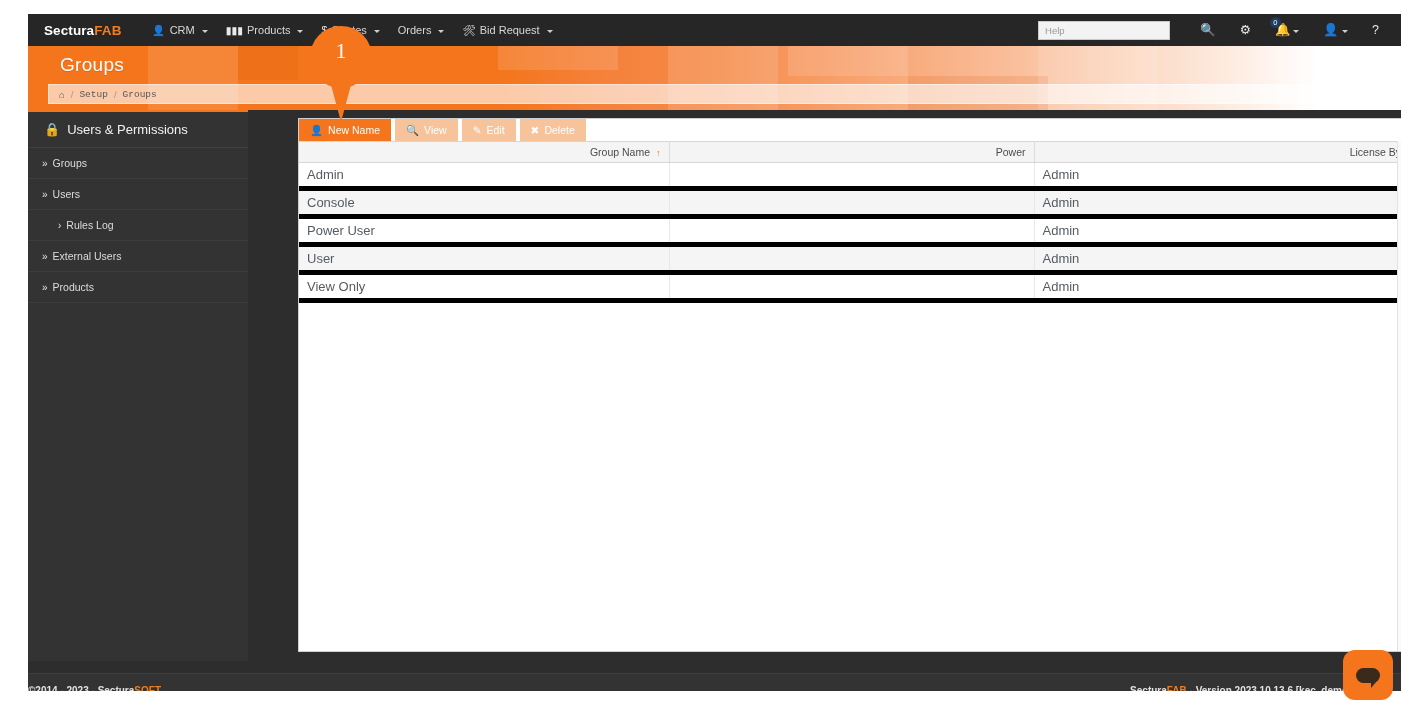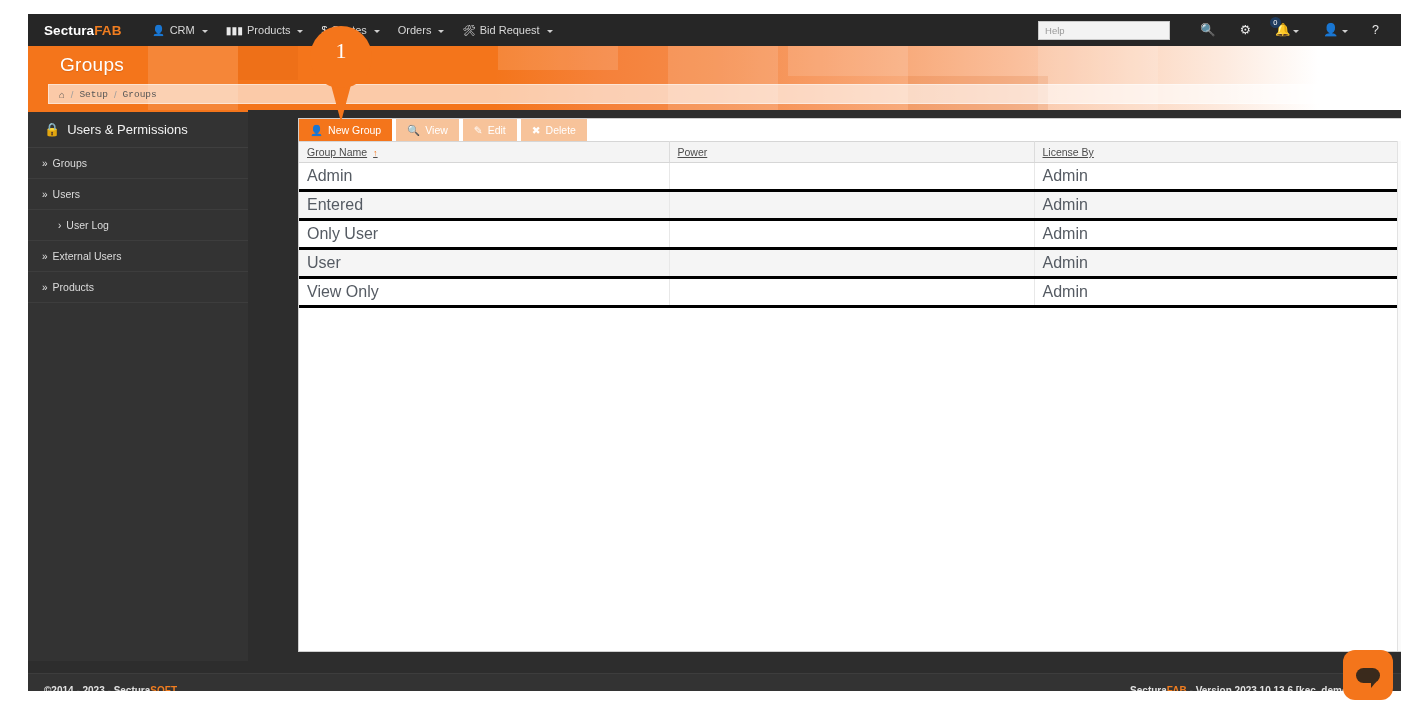--- a/index.html
+++ b/index.html
@@ -176,29 +176,29 @@
   #grid { position: absolute; left: 0; right: 0; top: 22px; bottom: 0; }
   table.grid {
     width: 100%; border-collapse: collapse;
     table-layout: fixed;
   }
   table.grid th {
     background: #f4f4f4;
     border-top: 1px solid #d6d6d6;
     border-bottom: 1px solid #d6d6d6;
     border-right: 1px solid #dcdcdc;
-    text-align: left; font-weight: normal;
+    text-align: right; font-weight: normal;
     font-size: 10.5px; color: #4c4c4c;
-    padding: 4px 8px; height: 18px; text-decoration: underline;
+    padding: 4px 8px; height: 18px;
   }
   table.grid th .sort-arrow { color: #f4751b; margin-left: 6px; font-size: 9px; }
   table.grid td {
-    border-bottom: 3px solid #000000;
+    border-bottom: 5px solid #000000;
     border-right: 1px solid #e8e8e8;
-    font-size: 16px; color: #555b63;
+    font-size: 13px; color: #555b63;
     padding: 4px 8px; height: 20px;
     background: #ffffff;
   }
   table.grid tr.alt td { background: #f5f5f5; }
   .col-name { width: 370px; }
   .col-rules { width: 365px; }
   .col-entered { width: auto; }
 
   
   #grid-scroll {
@@ -215,21 +215,21 @@
 
   
   #footer-gap { height: 12px; background: #2d2d2d; }
   #footer {
     position: relative;
     height: 34px; background: #333333;
     display: flex; align-items: center;
     border-top: 1px solid #3d3d3d;
   }
   #footer-left {
-    position: absolute; left: 16px;
+    position: absolute; left: 0;
     font-size: 10px; color: #e3e3e3; font-weight: bold;
   }
   #footer-left .accent { color: #f07d20; }
   #footer-right {
     position: absolute; right: 18px;
     font-size: 10px; color: #e3e3e3; font-weight: bold;
   }
   #footer-right .accent { color: #f07d20; }
 
   
@@ -365,41 +365,41 @@
           <span>Groups</span>
         </div>
 
         <div class="side-item">
           <span class="chev">»</span>
           <span>Users</span>
         </div>
 
         <div class="side-item sub">
           <span class="chev">›</span>
-          <span>User Log</span>
+          <span>Rules Log</span>
         </div>
 
         <div class="side-item">
           <span class="chev">»</span>
           <span>External Users</span>
         </div>
 
         <div class="side-item">
           <span class="chev">»</span>
           <span>Products</span>
         </div>
       </div>
 
       <div id="content">
         <div id="panel">
 
           <div id="toolbar">
             <button class="tb-btn primary">
               <span>👤</span>
-              <span>New Group</span>
+              <span>New Name</span>
             </button>
             <button class="tb-btn disabled">
               <span>🔍</span>
               <span>View</span>
             </button>
             <button class="tb-btn disabled">
               <span>✎</span>
               <span>Edit</span>
             </button>
             <button class="tb-btn disabled">
@@ -423,26 +423,26 @@
                   </th>
                 </tr>
               </thead>
               <tbody>
                 <tr>
                   <td>Admin</td>
                   <td></td>
                   <td>Admin</td>
                 </tr>
                 <tr class="alt">
-                  <td>Entered</td>
+                  <td>Console</td>
                   <td></td>
                   <td>Admin</td>
                 </tr>
                 <tr>
-                  <td>Only User</td>
+                  <td>Power User</td>
                   <td></td>
                   <td>Admin</td>
                 </tr>
                 <tr class="alt">
                   <td>User</td>
                   <td></td>
                   <td>Admin</td>
                 </tr>
                 <tr>
                   <td>View Only</td>

